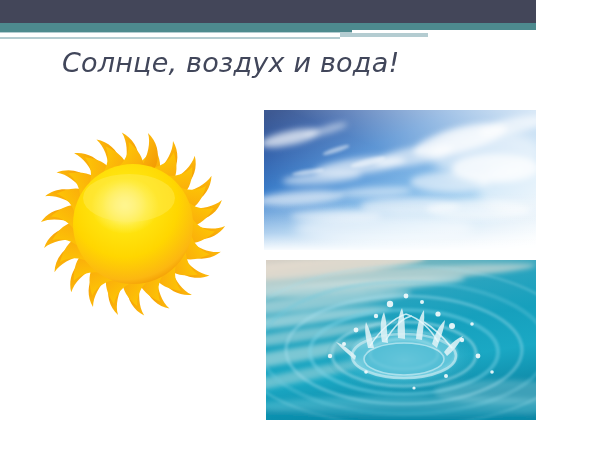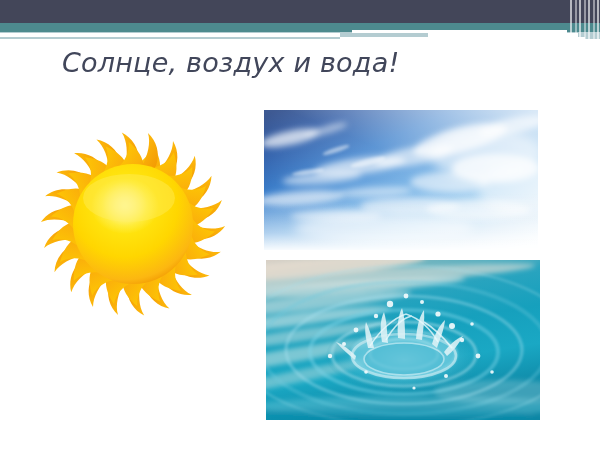--- a/index.html
+++ b/index.html
@@ -5,21 +5,21 @@
   html, body {
     margin: 0;
     padding: 0;
     background: #ffffff;
   }
   body {
     font-family: "DejaVu Sans", sans-serif;
   }
   #slide {
     position: relative;
-    width: 600px;
+    width: 536px;
     height: 450px;
     background: #ffffff;
     overflow: hidden;
   }
 
   
   .hdr-dark {
     position: absolute;
     left: 0; top: 0;
     width: 600px; height: 23px;

